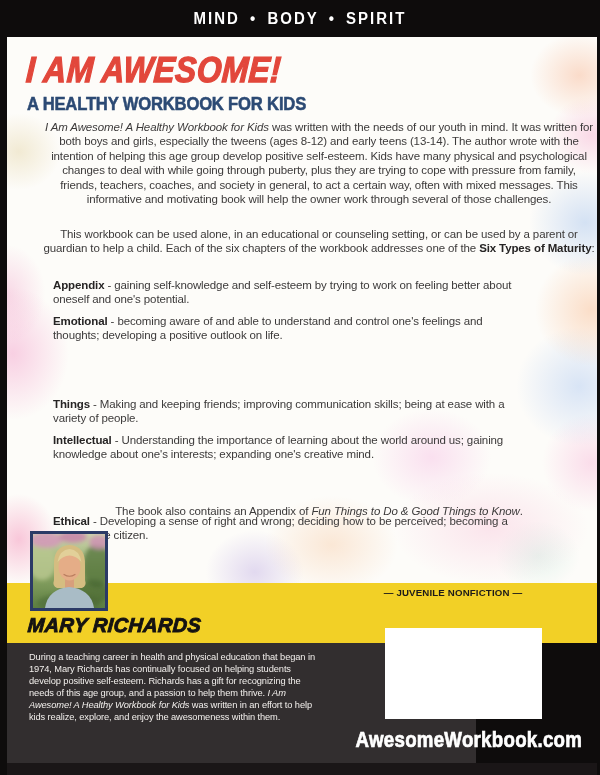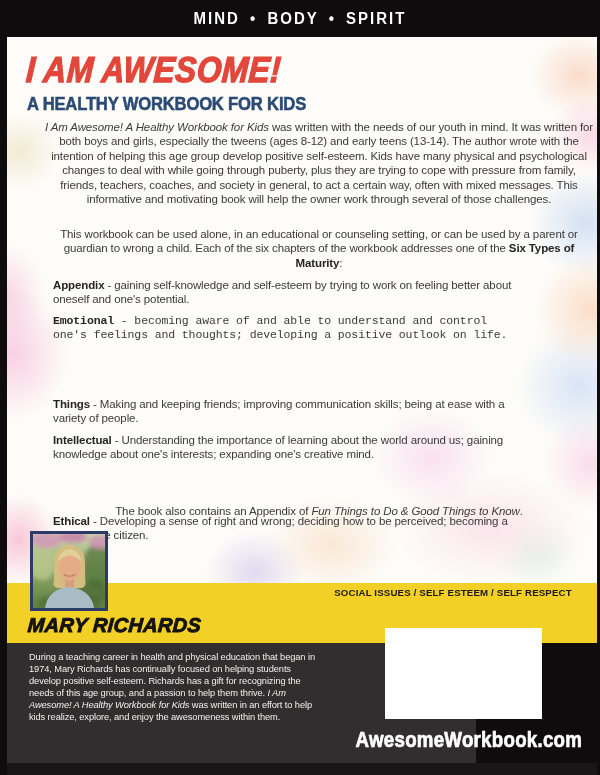--- a/index.html
+++ b/index.html
@@ -66,21 +66,21 @@
     text-align:center;
   }
   .p1{top:83px;}
   .p2{top:190px;}
   .para i{font-style:italic;}
   .para b, .mt b{font-weight:bold;color:#262424;}
   .mt{
     position:absolute;left:46px;width:462px;
     font-size:11.5px;line-height:14.4px;letter-spacing:-.12px;color:var(--body-text);
   }
-  .mt-personal{top:241px;} .mt-emotional{top:277px;font-family:Liberation Mono, monospace;} .mt-physical{top:313px;}
+  .mt-personal{top:241px;} .mt-emotional{top:277px;} .mt-physical{top:313px;}
   .mt-social{top:360px;}   .mt-intellectual{top:396px;} .mt-ethical{top:433px;margin-top:44px;}
   .appendix{top:467px;}
   
   .photo{
     position:absolute;left:23px;top:494px;width:78px;height:80px;
     border:3px solid var(--photo-border);z-index:6;background:#7a9455;
   }
   
   .band{
     position:absolute;left:0;top:546px;width:590px;height:60px;
@@ -128,35 +128,35 @@
 </div>
 
 <div class="page">
 
   <div class="watercolor">
     <div class="title">I AM AWESOME!</div>
     <div class="subtitle">A HEALTHY WORKBOOK FOR KIDS</div>
 
     <div class="para p1"><i>I Am Awesome! A Healthy Workbook for Kids</i><span> was written with the needs of our youth in mind. It was written for both boys and girls, especially the tweens (ages 8-12) and early teens (13-14). The author wrote with the intention of helping this age group develop positive self-esteem. Kids have many physical and psychological changes to deal with while going through puberty, plus they are trying to cope with pressure from family, friends, teachers, coaches, and society in general, to act a certain way, often with mixed messages.  This informative and motivating book will help the owner work through several of those challenges.</span></div>
 
-    <div class="para p2"><span>This workbook can be used alone, in an educational or counseling setting, or can be used by a parent or guardian to wrong a child. Each of the six chapters of the workbook addresses one of the </span><b>Six Types of Maturity</b><span>:</span></div>
+    <div class="para p2"><span>This workbook can be used alone, in an educational or counseling setting, or can be used by a parent or guardian to help a child. Each of the six chapters of the workbook addresses one of the </span><b>Six Types of Maturity</b><span>:</span></div>
 
     <div class="mt mt-personal"><b>Appendix</b><span> - gaining self-knowledge and self-esteem by trying to work on feeling better about oneself and one's potential.</span></div>
     <div class="mt mt-emotional"><b>Emotional</b><span> - becoming aware of and able to understand and control one's feelings and thoughts; developing a positive outlook on life.</span></div>
     <div class="mt mt-social"><b>Things</b><span> - Making and keeping friends; improving communication skills; being at ease with a variety of people.</span></div>
     <div class="mt mt-intellectual"><b>Intellectual</b><span> - Understanding the importance of learning about the world around us; gaining knowledge about one's interests; expanding one's creative mind.</span></div>
     <div class="mt mt-ethical"><b>Ethical</b><span> - Developing a sense of right and wrong; deciding how to be perceived; becoming a responsible citizen.</span></div>
 
     <div class="para appendix"><span>The book also contains an Appendix of </span><i>Fun Things to Do &amp; Good Things to Know</i><span>.</span></div>
   </div>
 
   <div class="band">
     <div class="author-name">MARY RICHARDS</div>
     <div class="cats">
-      <div>SOCIAL ISSUES / SELF ESTEEM / SELF RESPECT</div>
+      <div>— JUVENILE NONFICTION —</div>
     </div>
   </div>
 
   <div class="footer">
     <div class="bio"><span>During a teaching career in health and physical education that began in 1974, Mary Richards has continually focused on helping students develop positive self-esteem. Richards has a gift for recognizing the needs of this age group, and a passion to help them thrive. </span><i>I Am Awesome! A Healthy Workbook for Kids</i><span> was written in an effort to help kids realize, explore, and enjoy the awesomeness within them.</span></div>
     <div class="site">AwesomeWorkbook.com</div>
   </div>
 
   <div class="barcode"></div>
 

